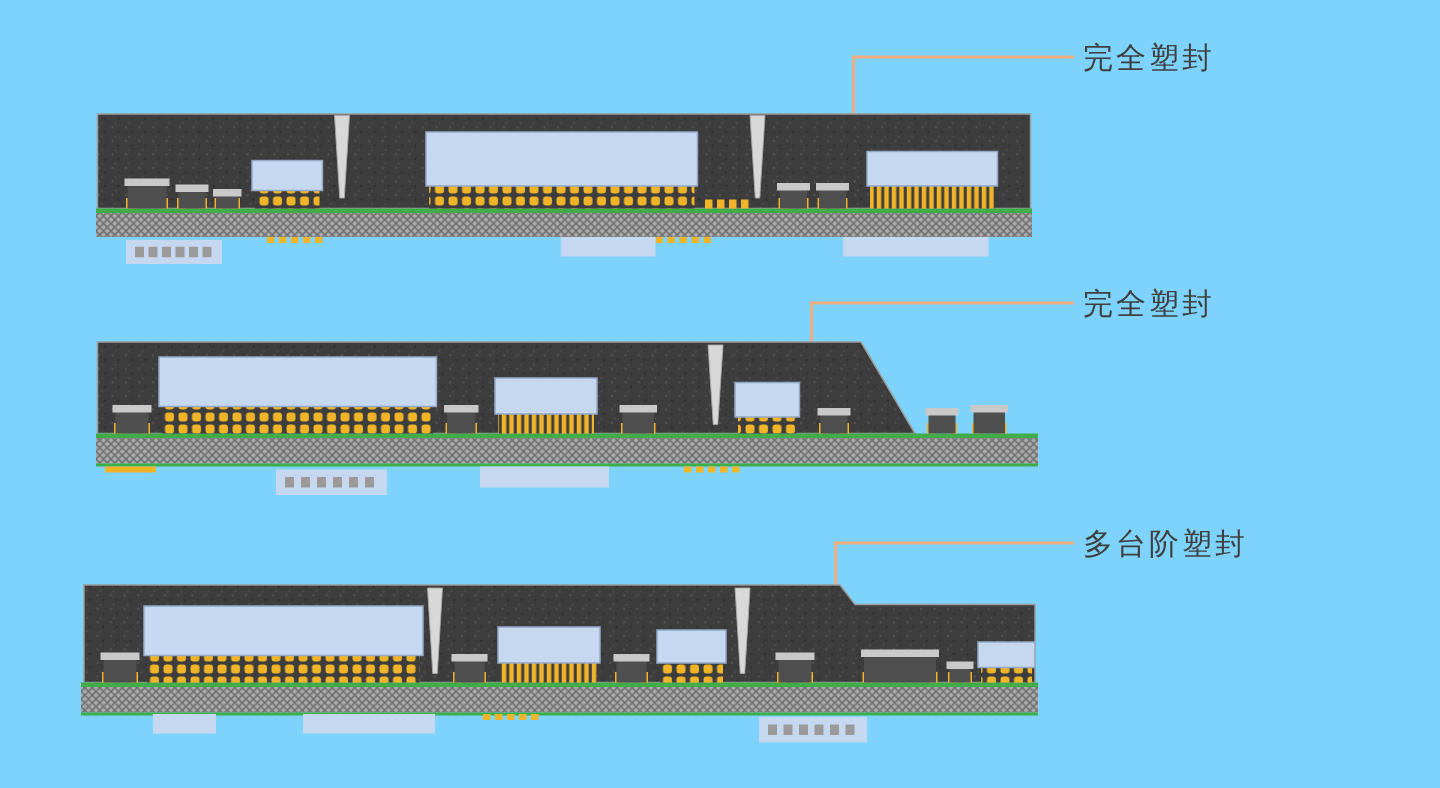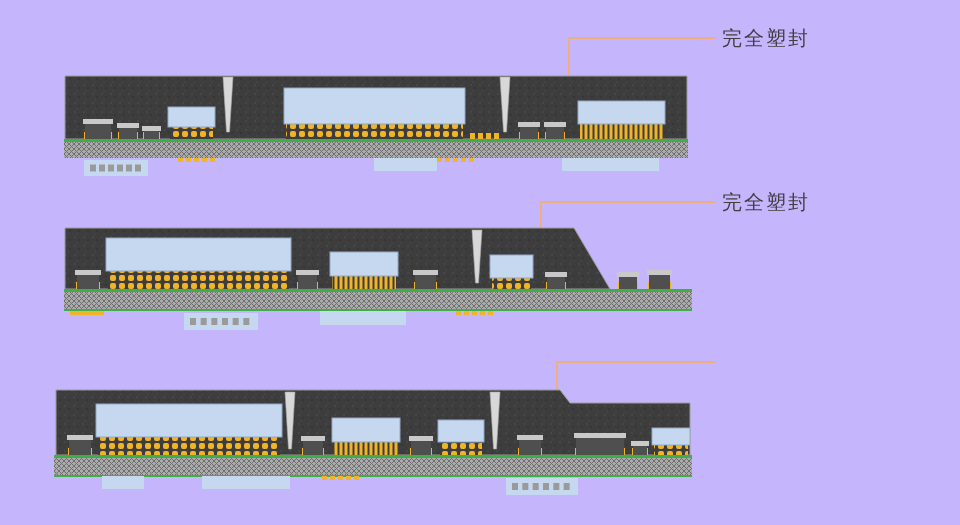--- a/index.html
+++ b/index.html
@@ -6,21 +6,21 @@
   body{font-family:"DejaVu Sans","Liberation Sans",sans-serif;}
   #canvas{position:relative;width:960px;height:525px;background:#ffffff;overflow:hidden;}
   .board-svg{position:absolute;}
   .callout-label{position:absolute;font-size:20px;letter-spacing:2px;color:#3f3f3f;white-space:nowrap;line-height:28px;}
   .callout-h{position:absolute;height:2px;background:#efae7d;}
   .callout-v{position:absolute;width:2px;background:#efae7d;}
 </style>
 </head>
 <body>
 
-<div id="canvas" style="background: #c4b5fd; text-decoration: underline;">
+<div id="canvas" style="background: #7dd3fc; text-decoration: underline;">
 
   <svg width="0" height="0" style="position:absolute">
     <defs id="board-defs">
         <pattern id="moldTex" width="9" height="9" patternUnits="userSpaceOnUse">
           <rect x="0" y="0" width="9" height="9" fill="#3d3d3d"></rect>
           <circle cx="2" cy="2" r="0.8" fill="#535353"></circle>
           <circle cx="6" cy="5" r="0.7" fill="#2a2a2a"></circle>
           <circle cx="4" cy="8" r="0.6" fill="#535353"></circle>
         </pattern>
         <pattern id="hatch" width="5" height="5" patternUnits="userSpaceOnUse">
@@ -41,20 +41,21 @@
   <div class="callout-h" style="left: 568px; top: 37px; width: 148px; background: rgb(239, 174, 125);"></div>
   <div class="callout-v" style="left: 568px; top: 37px; height: 52px; background: rgb(239, 174, 125);"></div>
   <div class="callout-label" style="left: 722px; top: 24px; color: rgb(63, 63, 63);">完全塑封</div>
 
   <div class="callout-h" style="left: 540px; top: 201px; width: 176px; background: rgb(239, 174, 125);"></div>
   <div class="callout-v" style="left: 540px; top: 201px; height: 43px; background: rgb(239, 174, 125);"></div>
   <div class="callout-label" style="left: 722px; top: 188px; color: rgb(63, 63, 63);">完全塑封</div>
 
   <div class="callout-h" style="left: 556px; top: 361px; width: 160px; background: rgb(239, 174, 125);"></div>
   <div class="callout-v" style="left: 556px; top: 361px; height: 45px; background: rgb(239, 174, 125);"></div>
+  <div class="callout-label" style="left: 722px; top: 348px; color: rgb(63, 63, 63);">多台阶塑封</div>
 
 <svg width="624" height="106" class="board-svg" style="left: 64px; top: 74px;">
       <path d="M1,2 L623,2 L623,65 L1,65 Z" fill="url(#moldTex)" stroke="#9b9b9b" stroke-width="1"></path>
       <rect x="0" y="65" width="624" height="3" fill="#3fae49"></rect>
       <rect x="0" y="68" width="624" height="16" fill="url(#hatch)"></rect>
       <rect x="106" y="53" width="43" height="12" fill="url(#bumpsCoarse)"></rect>
       <rect x="104" y="33" width="47" height="20" fill="#c6d8f0" stroke="#93a9c6" stroke-width="1"></rect>
       <rect x="222" y="50" width="177" height="15" fill="url(#bumpsCoarse)"></rect>
       <rect x="220" y="14" width="181" height="36" fill="#c6d8f0" stroke="#93a9c6" stroke-width="1"></rect>
       <rect x="516" y="50" width="83" height="15" fill="url(#bumpsDense)"></rect>

